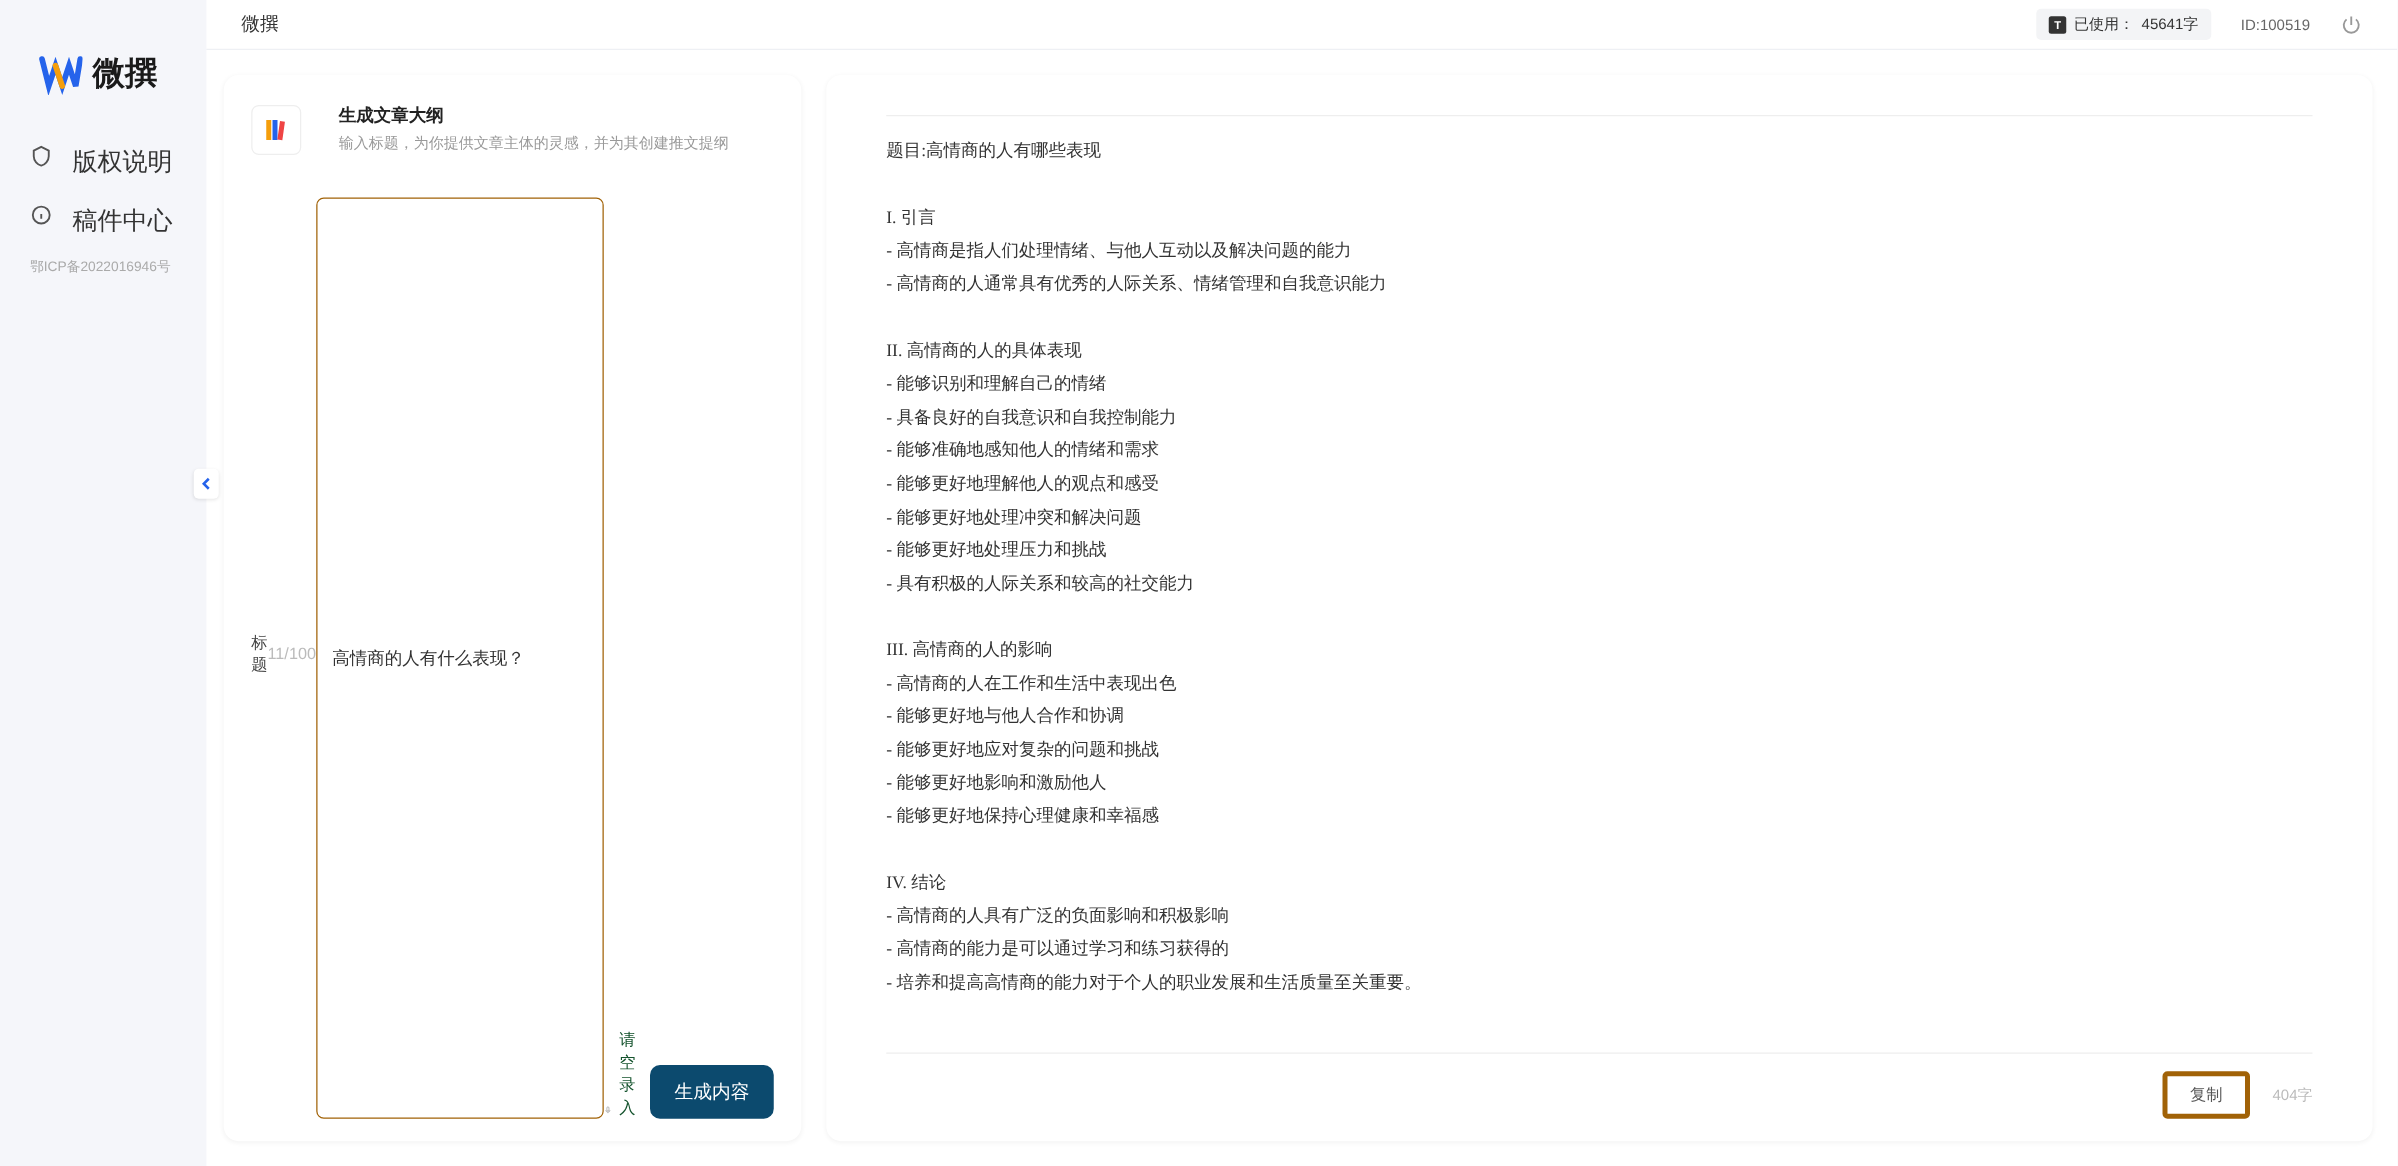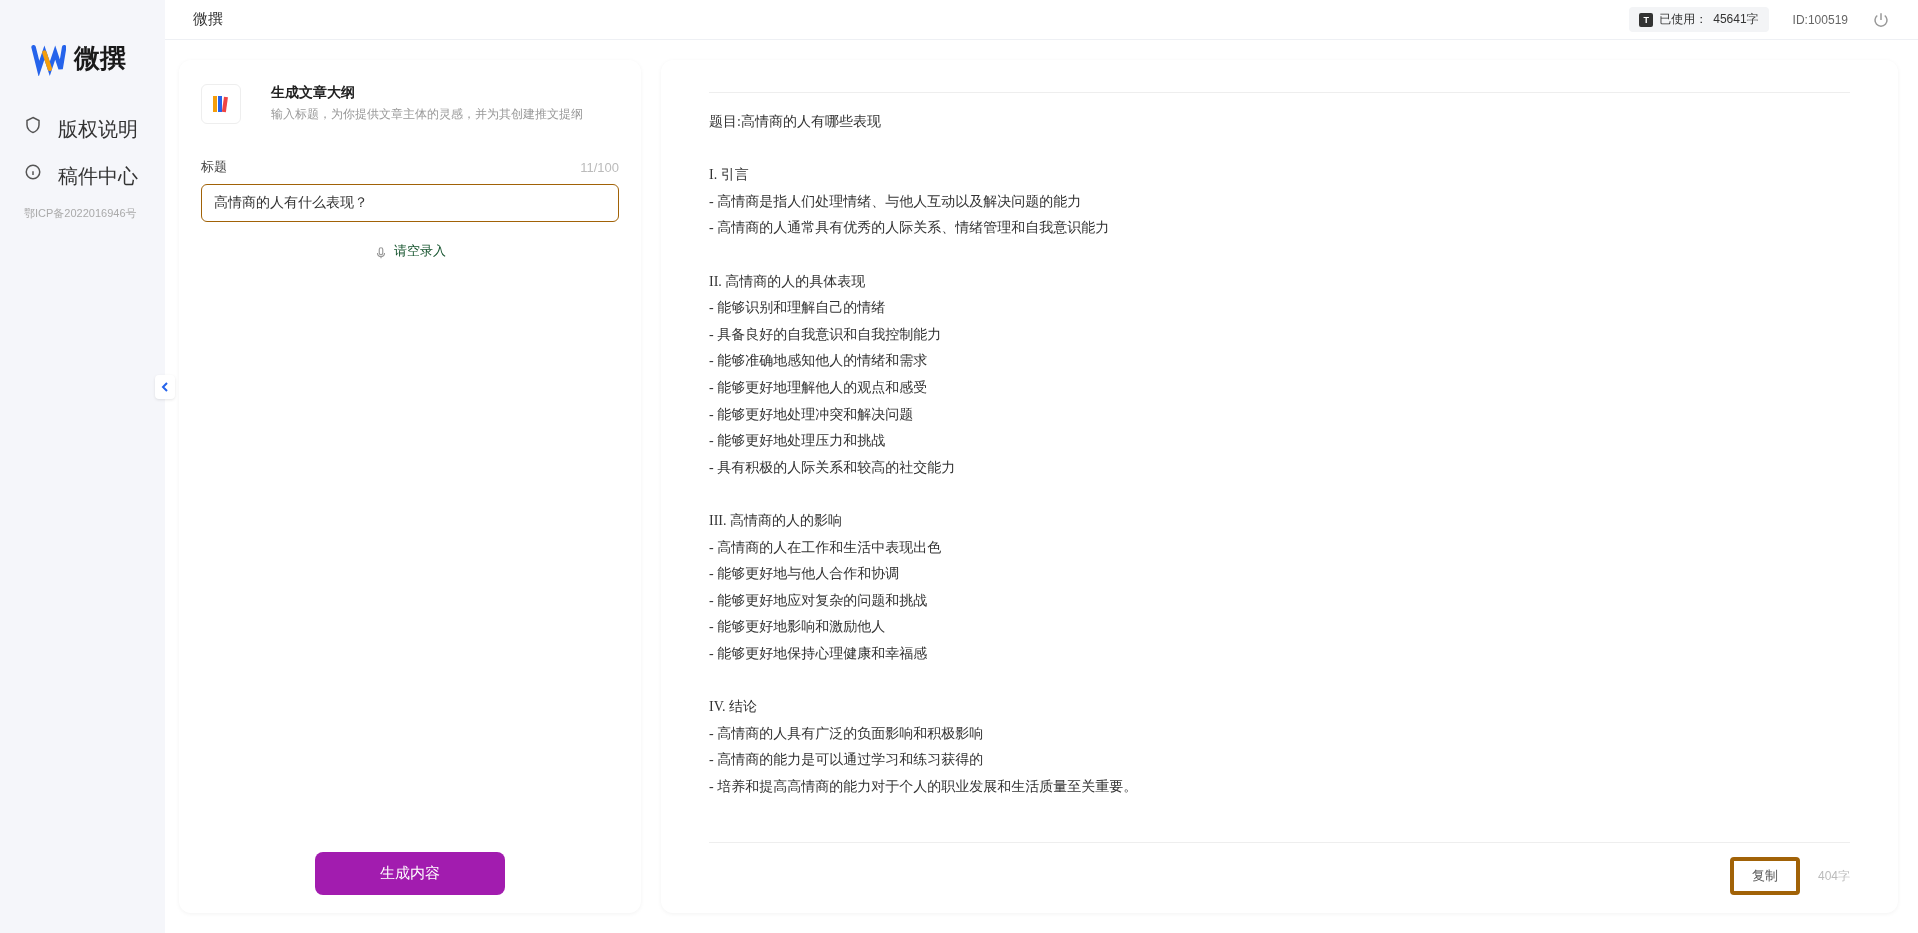--- a/index.html
+++ b/index.html
@@ -28,28 +28,28 @@
 .content { flex: 1; display: flex; gap: 20px; padding: 20px 20px 20px 14px; overflow: hidden; }
 .left-panel { width: 462px; background: #fff; border-radius: 12px; box-shadow: 0 1px 4px rgba(0,0,0,0.05); display: flex; flex-direction: column; padding: 18px 22px; }
 .tab-group { display: flex; gap: 0; margin-bottom: 18px; }
 .tab { padding: 5px 18px; font-size: 13px; border-radius: 20px; cursor: pointer; color: #555; }
 .tab.active { background: #2563eb; color: #fff; }
 .template-card { display: flex; gap: 30px; align-items: flex-start; padding: 6px 0 18px 0; }
 .template-icon { width: 40px; height: 40px; background: #fff; border: 1px solid #eee; border-radius: 6px; display: flex; align-items: center; justify-content: center; font-size: 20px; }
 .template-info { flex: 1; }
 .template-name { font-size: 14px; font-weight: 600; color: #222; margin-bottom: 4px; }
 .template-desc { font-size: 12px; color: #999; }
-.form-section { margin-top: 16px; flex: 1; display: flex; flex-direction: column; }
+.form-section { margin-top: 16px; flex: 1; display: flex; flex-direction: row; }
 .form-label-row { display: flex; justify-content: space-between; align-items: center; margin-bottom: 8px; }
 .form-label { font-size: 13px; color: #444; }
 .char-count { font-size: 13px; color: #bbb; }
 .title-input { width: 100%; border: 1px solid #a16207; border-radius: 6px; padding: 10px 12px; font-size: 14px; color: #333; outline: none; }
 .voice-input { display: flex; align-items: flex-end; justify-content: center; gap: 6px; margin-top: 20px; color: #14532d; font-size: 13px; }
 .voice-icon { width: 14px; height: 14px; }
-.generate-btn { width: 190px; margin: 0 auto; background: #a21caf; color: #fff; border: none; border-radius: 8px; padding: 12px 0; font-size: 15px; cursor: pointer; margin-top: auto; }
+.generate-btn { width: 190px; margin: 0 auto; background: #0c4a6e; color: #fff; border: none; border-radius: 8px; padding: 12px 0; font-size: 15px; cursor: pointer; margin-top: auto; }
 .right-panel { flex: 1; background: #fff; border-radius: 12px; box-shadow: 0 1px 4px rgba(0,0,0,0.05); display: flex; flex-direction: column; padding: 24px 48px 18px 48px; position: relative; }
 .output-title-row { display: flex; align-items: baseline; justify-content: center; position: relative; margin-bottom: 6px; }
 .output-title { font-size: 24px; font-family: "SimSun", serif; font-weight: 400; color: #111; text-align: center; }
 .output-title-count { position: absolute; right: 0; bottom: 0; font-size: 11px; color: #ccc; }
 .output-divider { border: none; border-top: 1px solid #eee; margin: 8px 0 16px 0; }
 .output-body { flex: 1; font-size: 14px; line-height: 1.9; color: #333; white-space: pre-wrap; font-family: "SimSun", "Microsoft YaHei", serif; overflow-y: auto; }
 .output-footer { display: flex; justify-content: flex-end; align-items: center; gap: 18px; border-top: 1px solid #eee; padding-top: 14px; margin-top: 10px; }
 .copy-btn { border: 4px solid #a16207; background: #fff; padding: 6px 18px; border-radius: 4px; font-size: 13px; color: #555; cursor: pointer; }
 .word-count { font-size: 12px; color: #bbb; }
 </style>

